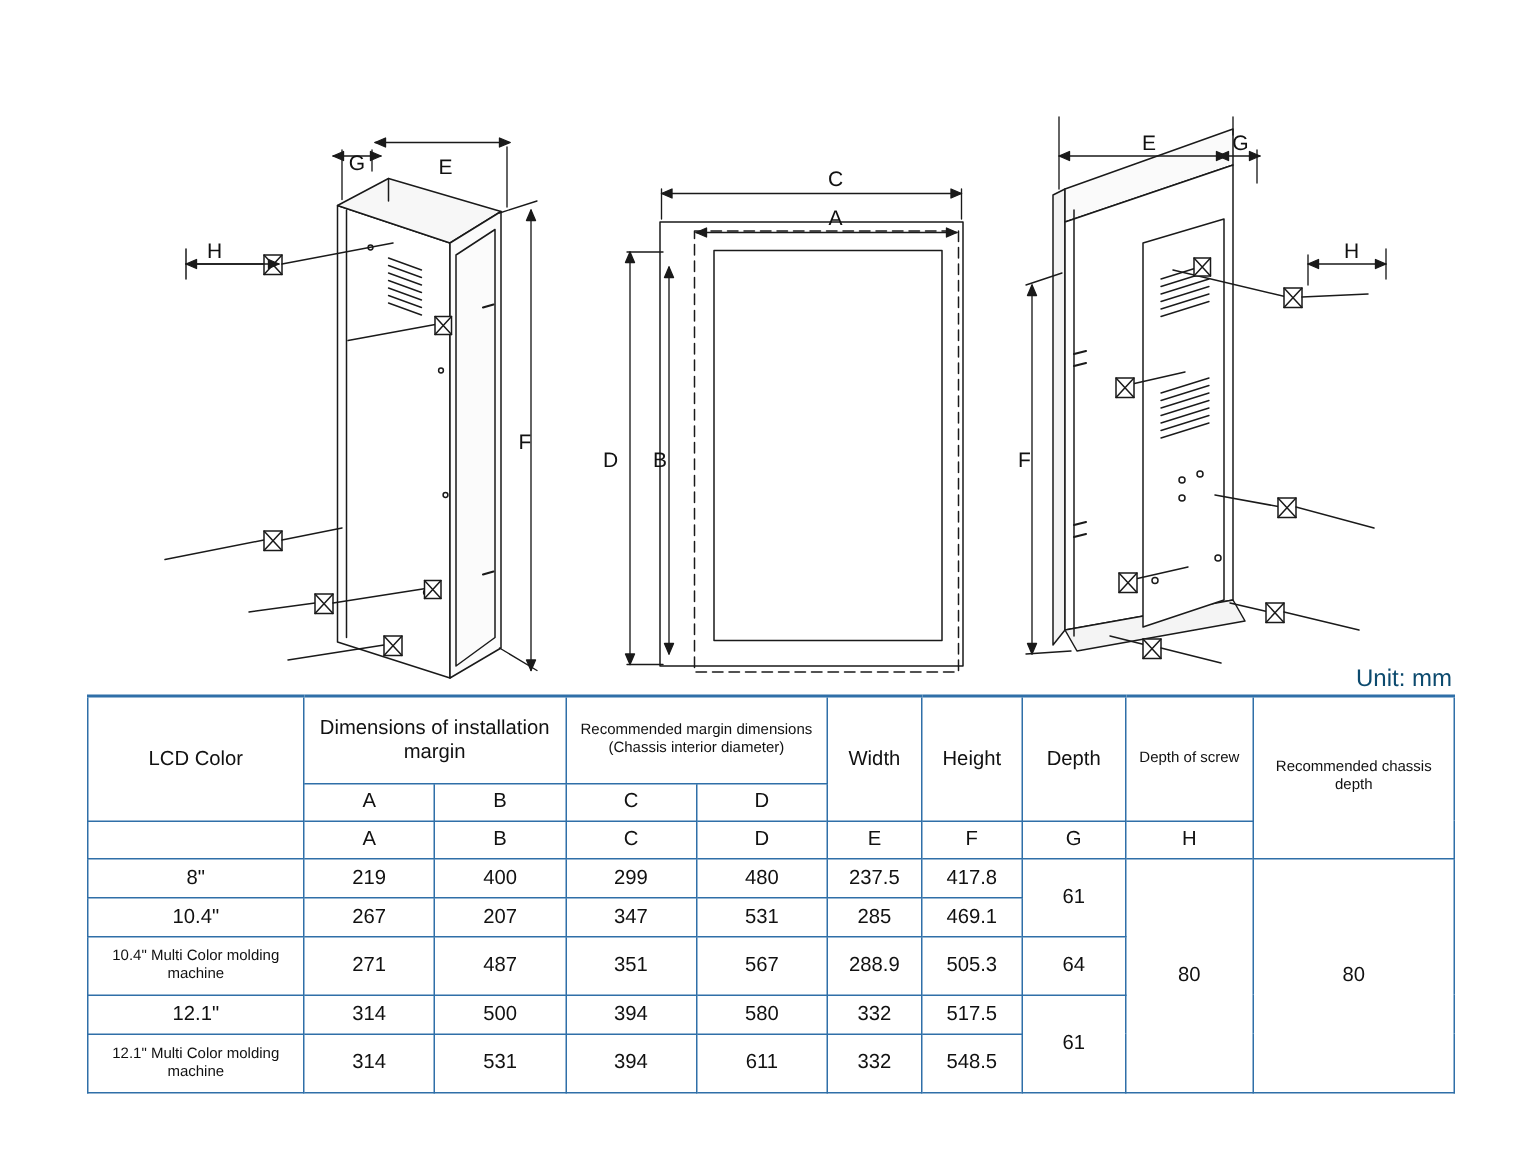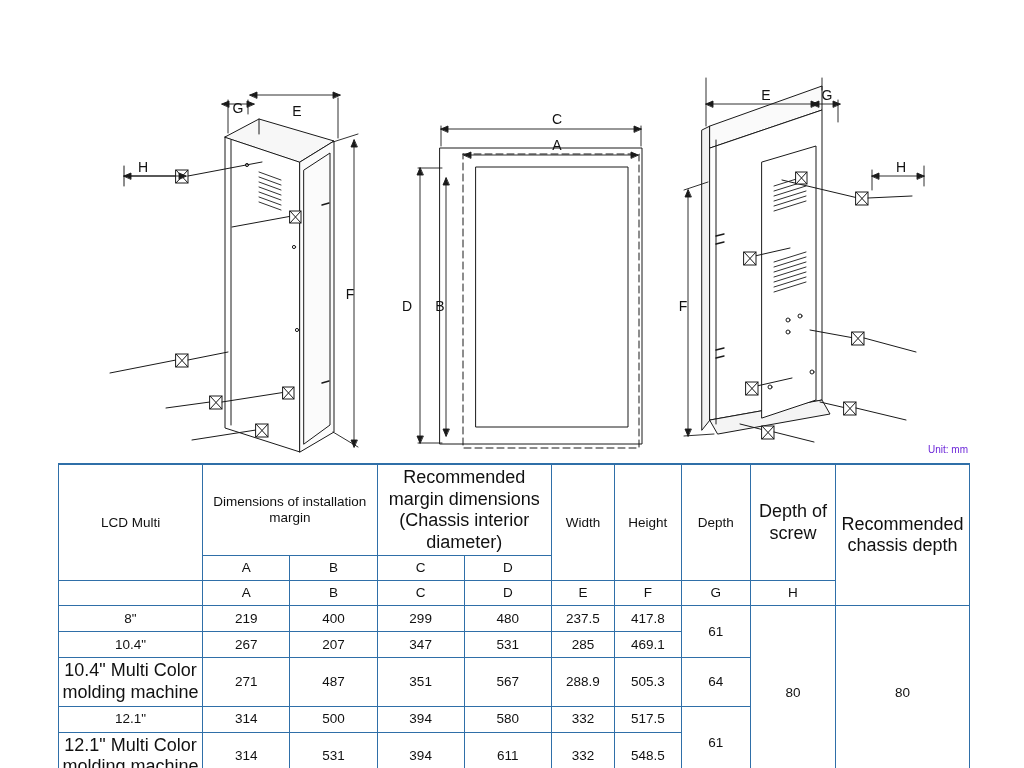--- a/index.html
+++ b/index.html
@@ -24,22 +24,22 @@
   .dwg {
     position: absolute;
     left: 0; top: 0;
     width: 1024px;
     height: 768px;
   }
   .unit-label {
     position: absolute;
     right: 56px;
     top: 444px;
-    font-size: 10px;
-    color: #6d28d9;
+    font-size: 16px;
+    color: #0c4a6e;
   }
   
   #spec-table-wrap {
     position: absolute;
     left: 58px;
     top: 463px;
     width: 912px;
   }
   table.spec {
     border-collapse: collapse;
@@ -62,21 +62,21 @@
   .col-cd    { width: 86px; }
   .col-e     { width: 62px; }
   .col-f     { width: 66px; }
   .col-g     { width: 68px; }
   .col-h     { width: 84px; }
   .col-depth { width: 132px; }
   .hdr-tall { height: 58px; }
   .sub-row td { height: 20px; font-size: 13.5px; }
   .data-row td { height: 21px; }
   .data-row.tall td { height: 34px; }
-  .small-hdr { font-size: 18px; }
+  .small-hdr { font-size: 10px; }
 </style>
 </head>
 <body>
 
 <div id="stage">
 
   <svg class="dwg" viewBox="0 0 1024 768">
     <g stroke="#1a1a1a" fill="none" stroke-width="1" stroke-linejoin="round" stroke-linecap="round">
 
       <g>
@@ -323,21 +323,21 @@
         <col class="col-cd">
           <col class="col-cd">
         <col class="col-e">
           <col class="col-f">
           <col class="col-g">
         <col class="col-h">
           <col class="col-depth">
       </colgroup>
       <tbody>
         <tr class="outer-top hdr-tall">
-          <td rowspan="2">LCD Multi</td>
+          <td rowspan="2">LCD Color</td>
           <td colspan="2">Dimensions of installation margin</td>
           <td colspan="2" class="small-hdr">Recommended margin dimensions (Chassis interior diameter)</td>
           <td rowspan="2">Width</td>
           <td rowspan="2">Height</td>
           <td rowspan="2">Depth</td>
           <td rowspan="2" class="small-hdr">Depth of screw</td>
           <td rowspan="3" class="small-hdr">Recommended chassis depth</td>
         </tr>
         <tr class="sub-row">
           <td>A</td>

